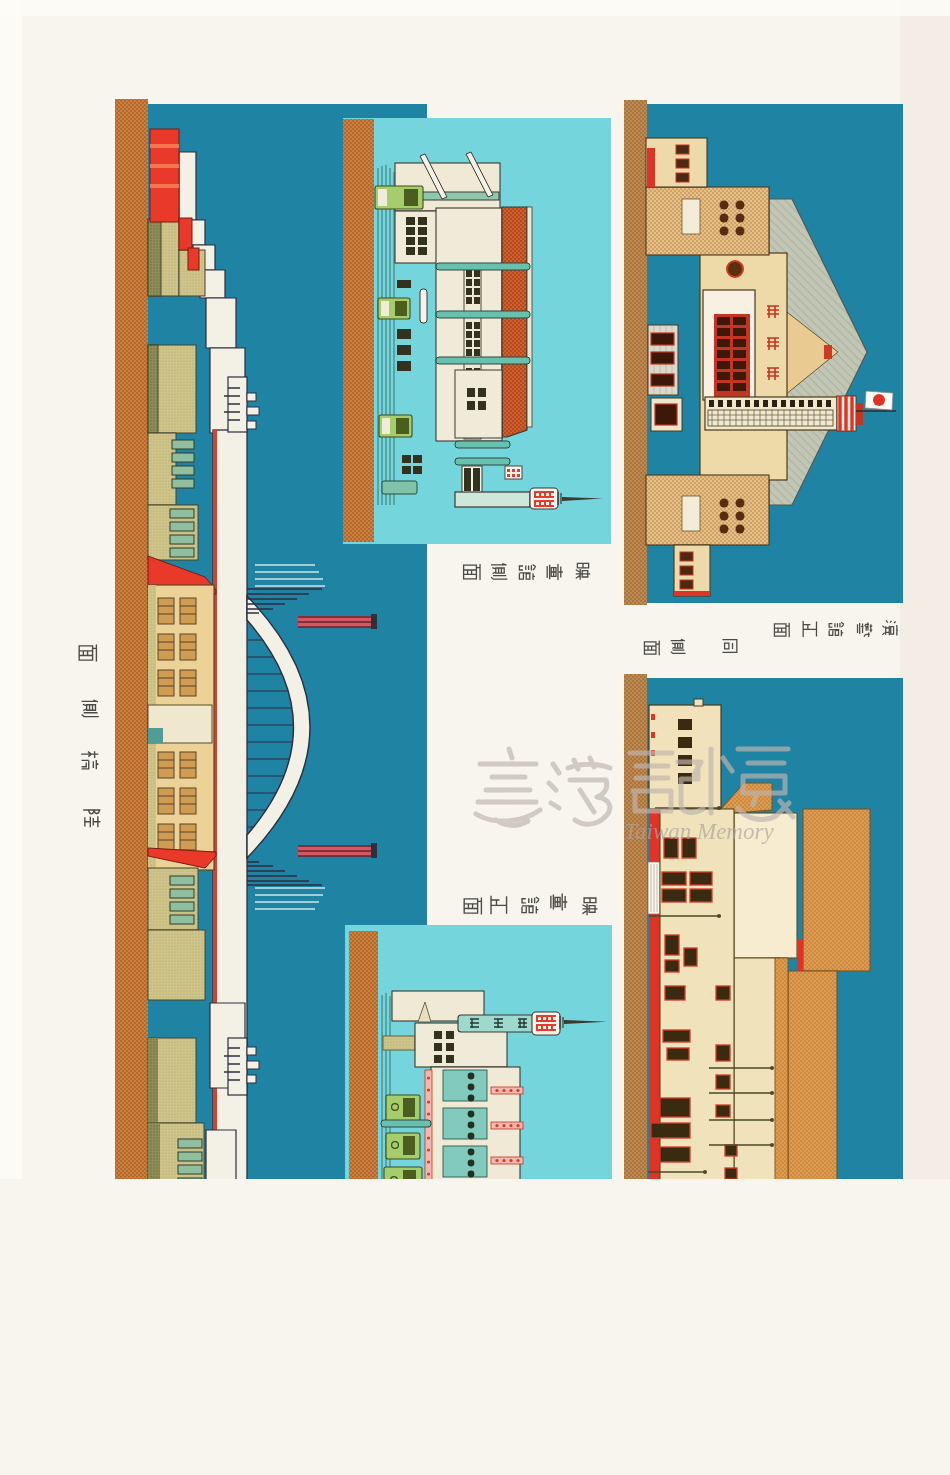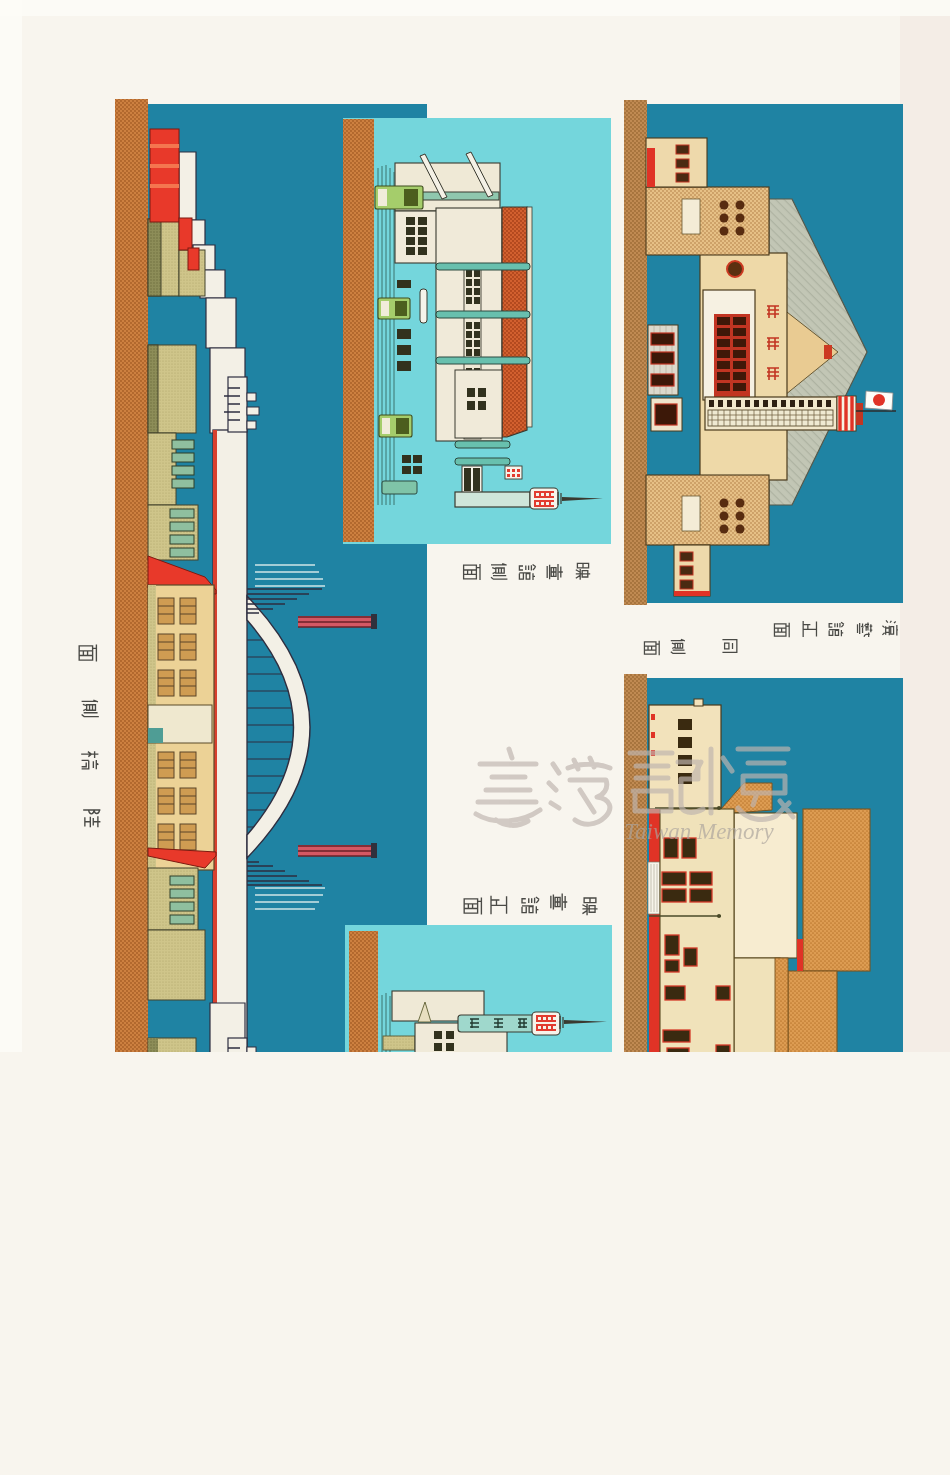--- a/index.html
+++ b/index.html
@@ -1,16 +1,16 @@
 <!DOCTYPE html>
 <html><head>
 <meta charset="utf-8">
 <style>
 html,body{margin:0;padding:0;background:#f8f5ee;font-family:"Liberation Sans",sans-serif;}
-#page{position:relative;width:950px;height:1052px;overflow:hidden;
+#page{position:relative;width:950px;height:1179px;overflow:hidden;
 background:linear-gradient(90deg,#fbf9f3 0%,#f9f6ef 55%,#f4ede6 92%,#f6efe9 100%);}
 svg{display:block}
 </style>
 </head>
 <body>
 <div id="page">
 <svg width="950" height="1475" viewBox="0 0 950 1475">
 <defs>
 <pattern id="dotOrange" width="4" height="4" patternUnits="userSpaceOnUse">
   <rect width="4" height="4" fill="#cd8040"></rect>

